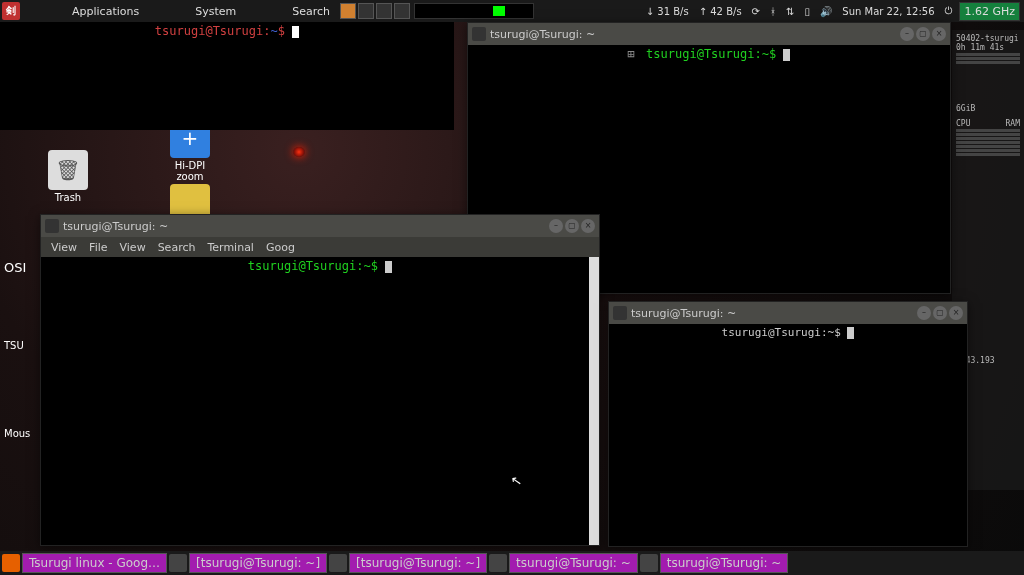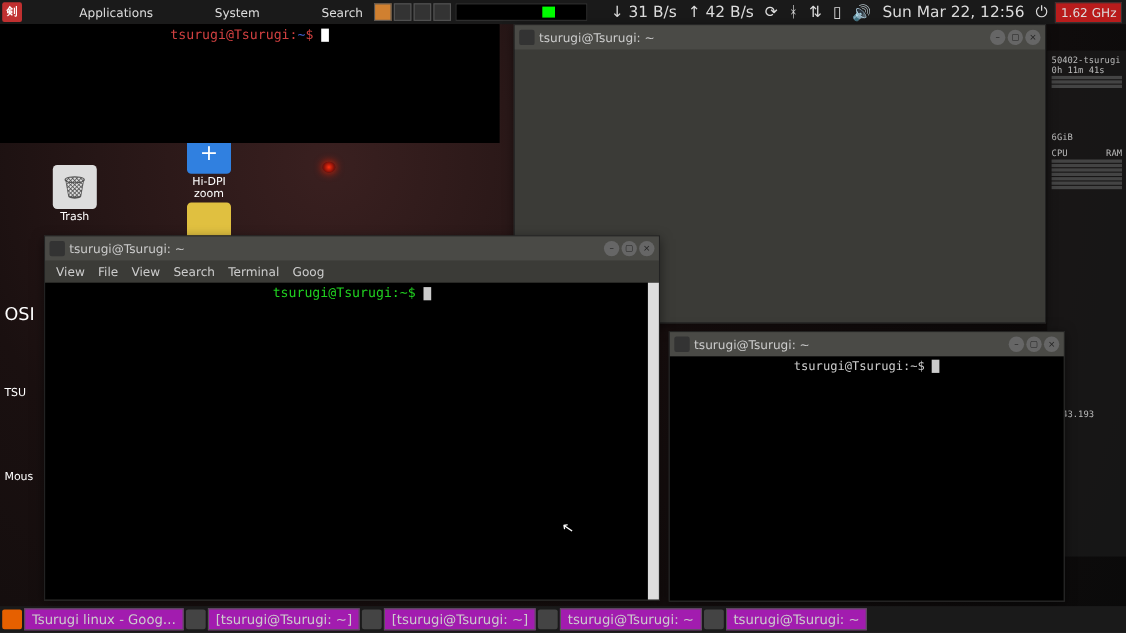--- a/index.html
+++ b/index.html
@@ -32,42 +32,41 @@
   width:18px;height:18px;background:#c03030;margin:0 2px;border-radius:2px;
   display:flex;align-items:center;justify-content:center;color:#fff;font-size:10px;font-weight:bold;
 }
 .tray-icons { display:flex; margin-left:4px; gap:2px; }
 .tray-icon { width:16px;height:16px;background:#333;border:1px solid #555; }
 .tray-icon.orange{background:#d08030;}
 .cpu-graph{width:120px;height:16px;background:#000;border:1px solid #333;margin:0 4px;position:relative;}
 .cpu-graph::after{content:"";position:absolute;right:0;top:2px;bottom:2px;width:40px;background:linear-gradient(to right,#0f0 0%,#0f0 30%,transparent 30%);}
 .panel-spacer{flex:1;}
 .panel-right{display:flex;align-items:center;gap:4px;padding-right:4px;}
-.indicator{padding:0 3px;font-size:14px;}
-.ghz-box{background:#b91c1c;padding:2px 4px;border:1px solid #333;}
+.indicator{padding:0 3px;font-size:10px;}
+.ghz-box{background:#15803d;padding:2px 4px;border:1px solid #333;}
 
 .bottom-panel{
   position:absolute;bottom:0;left:0;right:0;height:24px;
   background:#1a1a1a;display:flex;align-items:center;gap:2px;padding:0 2px;
 }
 .taskbar-item{
   background:#a21caf;color:#ccc;padding:2px 6px;font-size:12px;
   border:1px solid #555;max-width:160px;white-space:nowrap;overflow:hidden;
 }
 .taskbar-icon{width:18px;height:18px;background:#444;border-radius:2px;}
 .taskbar-icon.ff{background:#e66000;}
 
 .desktop-icon{position:absolute;width:60px;text-align:center;color:#fff;font-size:10px;}
 .desktop-icon .ic{width:40px;height:40px;margin:0 auto 2px;background:#555;border-radius:4px;display:flex;align-items:center;justify-content:center;font-size:20px;}
 
 .conky{
   position:absolute;top:30px;right:0;width:72px;height:460px;
   background:rgba(30,30,30,0.6);color:#bbb;font-size:8px;padding:4px;
   font-family:monospace;
-  margin-top:16px;
 }
 .conky .row{display:flex;justify-content:space-between;}
 .conky .bar{height:3px;background:#444;margin:1px 0;}
 
 .win{
   position:absolute;background:#3b3b37;border:1px solid #222;
   display:flex;flex-direction:column;box-shadow:0 2px 10px rgba(0,0,0,.5);
 }
 .titlebar{
   height:22px;background:#4a4a46;color:#ccc;display:flex;align-items:center;
@@ -137,22 +136,22 @@
   <div class="ic" style="background:#3080e0;color:#fff">+</div>
   <span>Hi-DPI zoom</span>
 </div>
 <div class="desktop-icon" style="top:150px;left:38px">
   <div class="ic" style="background:#ddd;color:#555">🗑</div>
   <span>Trash</span>
 </div>
 <div class="desktop-icon" style="top:184px;left:160px">
   <div class="ic" style="background:#e0c040"></div>
 </div>
-<div style="position:absolute;top:276px;left:4px;color:#fff;font-size:16px">OSI</div>
-<div style="position:absolute;top:352px;left:4px;color:#fff;font-size:10px">TSU</div>
+<div style="position:absolute;top:260px;left:4px;color:#fff;font-size:13px">OSI</div>
+<div style="position:absolute;top:340px;left:4px;color:#fff;font-size:10px">TSU</div>
 <div style="position:absolute;top:428px;left:4px;color:#fff;font-size:10px">Mous</div>
 
 <div class="conky">
   <div>50402-tsurugi</div>
   <div>0h 11m 41s</div>
   <div class="bar"></div>
     <div class="bar"></div>
     <div class="bar"></div>
   <div style="margin-top:40px">6GiB</div>
   <div class="row" style="margin-top:6px">
@@ -179,20 +178,25 @@
 <div class="win light" style="top:22px;left:467px;width:484px;height:272px">
   <div class="titlebar">
     <div class="t-icon"></div>
     <div class="title">tsurugi@Tsurugi: ~</div>
     <div class="winbtns">
       <div class="winbtn">–</div>
       <div class="winbtn">▢</div>
       <div class="winbtn">×</div>
     </div>
   </div>
+  <div class="term-body prompt-green">
+    <span style="color:#888;margin-right:4px">⊞</span>
+    <span class="prompt-user">tsurugi@Tsurugi</span><span class="prompt-sep">:</span><span class="prompt-path">~</span><span class="prompt-dollar">$</span>
+    <span class="cursor"></span>
+  </div>
 </div>
 
 <div class="win" style="top:214px;left:40px;width:560px;height:332px">
   <div class="titlebar">
     <div class="t-icon"></div>
     <div class="title">tsurugi@Tsurugi: ~</div>
     <div class="winbtns">
       <div class="winbtn">–</div>
       <div class="winbtn">▢</div>
       <div class="winbtn">×</div>

